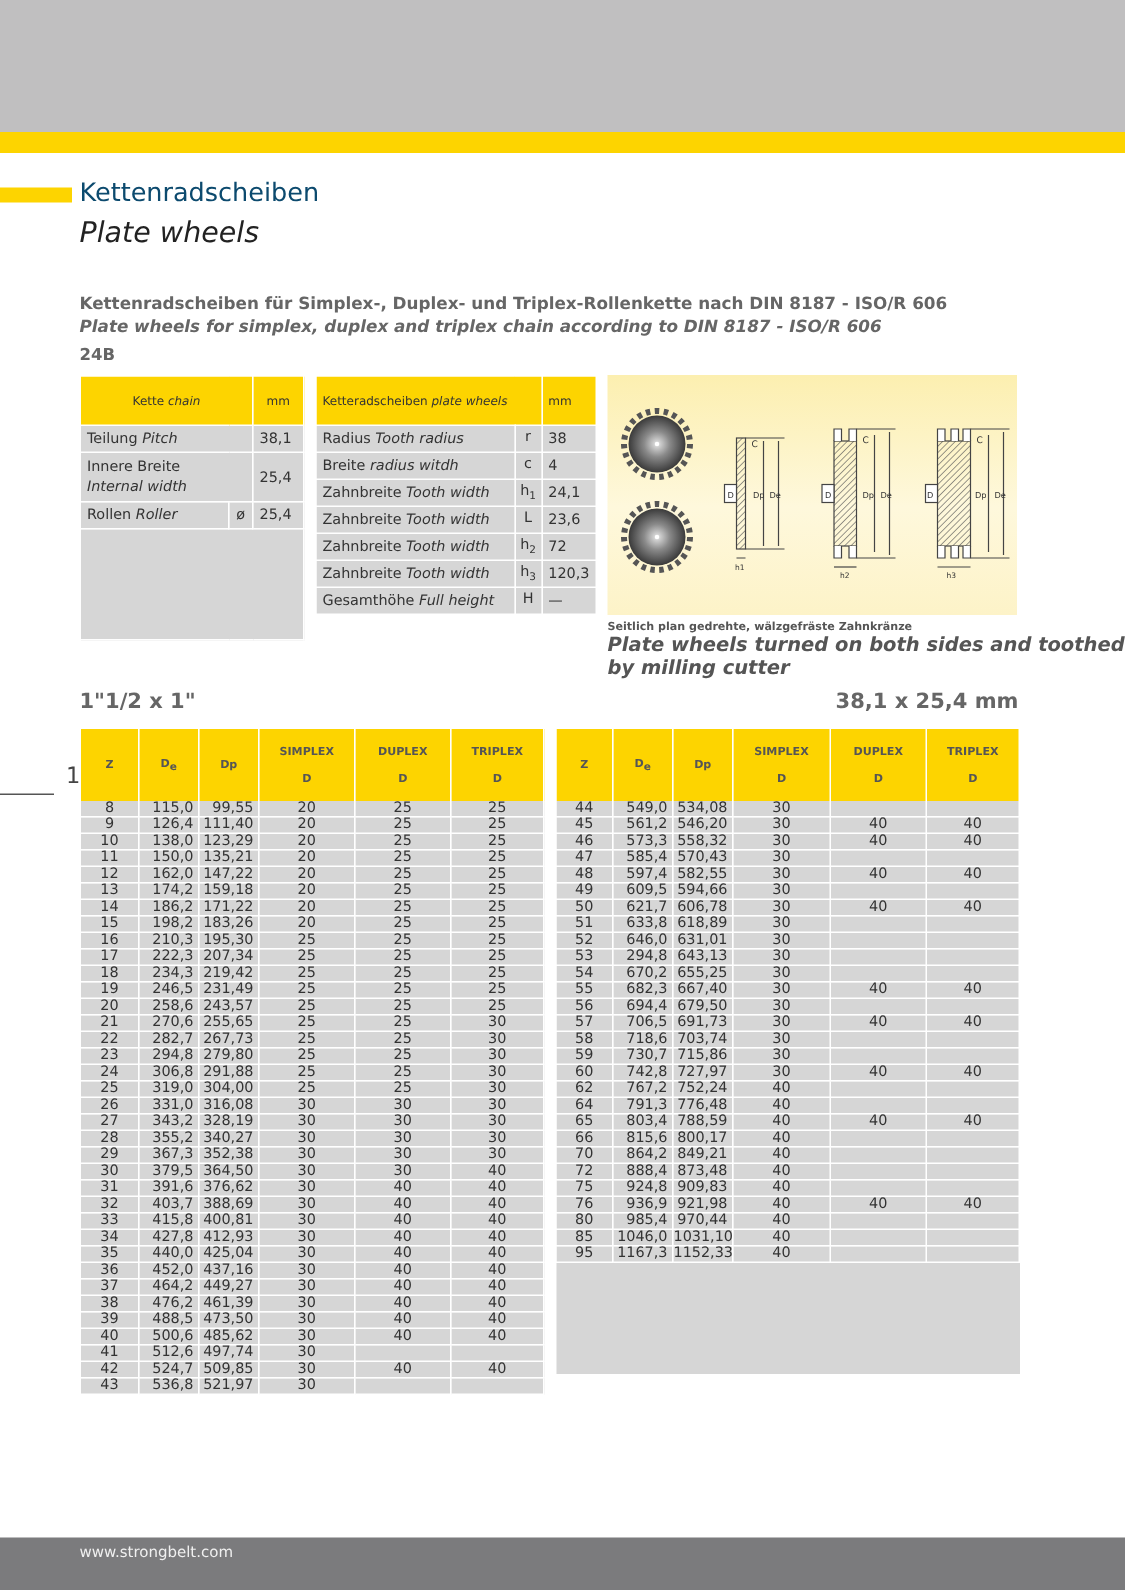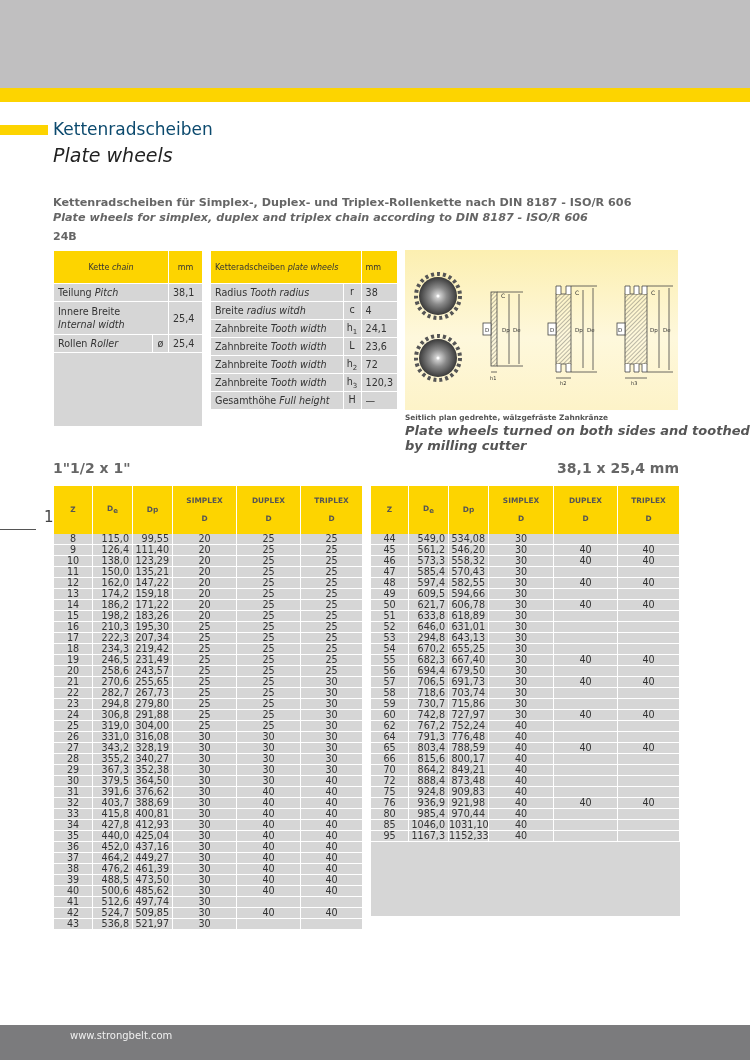--- a/index.html
+++ b/index.html
@@ -36,21 +36,21 @@
   .data { position: absolute; top: 486px; font-size: 9.6px; color: #333; table-layout: fixed; }
   .data th { background: #fdd400; border-left: 1px solid #fff; border-right: 1px solid #fff; height: 48px; font-size: 7.4px; font-weight: bold; color: #555; text-align: center; vertical-align: middle; line-height: 18px; }
   .data th .dsub { font-size: 7px; vertical-align: -2px; }
   .data td { background: #d6d6d6; border: 1px solid #fff; border-top: 0; height: 10.65px; line-height: 10px; padding: 0; text-align: center; white-space: nowrap; }
   .data td.num { text-align: right; padding-right: 3px; }
   .data tr.filler td { background: #d6d6d6; border: 0; }
   #table-left { left: 53px; width: 309px; }
   #table-right { left: 370px; width: 309px; }
 
   .footer { position: absolute; left: 0; top: 1025px; width: 750px; height: 35px; background: #7b7b7d; }
-  .footer-url { position: absolute; left: 70px; top: 5px; font-size: 10px; color: #f0f0f0; }
+  .footer-url { position: absolute; left: 53px; top: 5px; font-size: 10px; color: #f0f0f0; }
 </style>
 </head>
 <body>
 
 <div class="topbar"></div>
 <div class="yellowbar"></div>
 
 <div class="title-mark"></div>
 <div class="title-de">Kettenradscheiben</div>
 <div class="title-en">Plate wheels</div>

